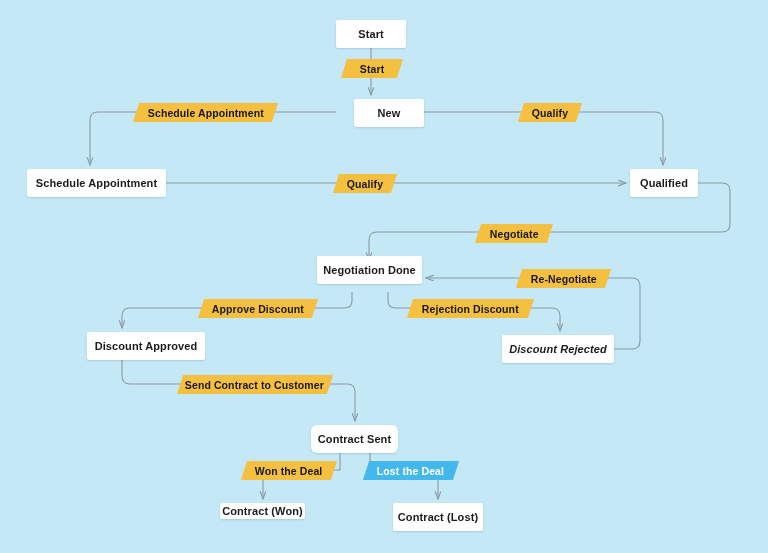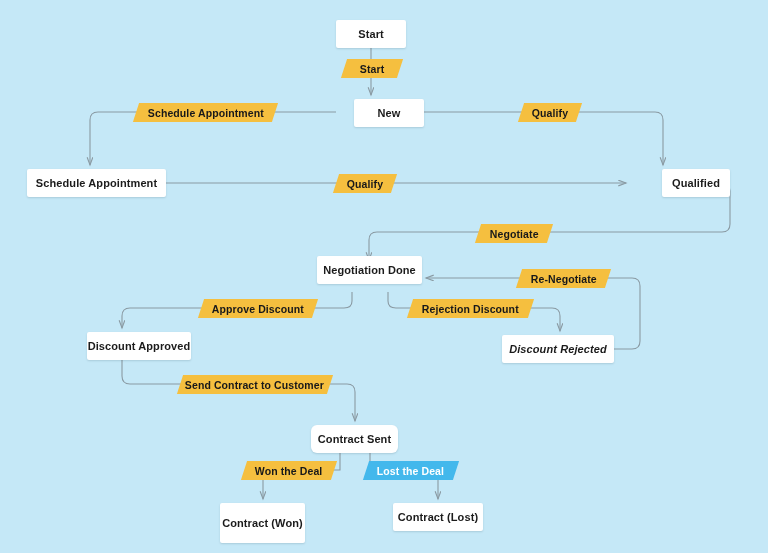--- a/index.html
+++ b/index.html
@@ -106,26 +106,26 @@
       <path d="M340,453 L340,470 L263,470 L263,499" marker-end="url(#arrow)"></path>
 
       <path d="M370,453 L370,470 L438,470 L438,499" marker-end="url(#arrow)"></path>
     </g>
   </svg>
 
   <div id="nodes-layer">
       <div class="node" style="left: 336px; top: 20px; width: 70px; height: 28px;">Start</div>
       <div class="node" style="left: 354px; top: 99px; width: 70px; height: 28px;">New</div>
       <div class="node" style="left: 27px; top: 169px; width: 139px; height: 28px;">Schedule Appointment</div>
-      <div class="node" style="left: 630px; top: 169px; width: 68px; height: 28px; margin-left: 32px;">Qualified</div>
+      <div class="node" style="left: 630px; top: 169px; width: 68px; height: 28px;">Qualified</div>
       <div class="node" style="left: 317px; top: 256px; width: 105px; height: 28px;">Negotiation Done</div>
-      <div class="node" style="left: 87px; top: 332px; width: 104px; height: 28px;">Discount Approved</div>
+      <div class="node" style="left: 87px; top: 332px; width: 118px; height: 28px;">Discount Approved</div>
       <div class="node" style="left: 502px; top: 335px; width: 112px; height: 28px; font-style: italic;">Discount Rejected</div>
       <div class="node" style="left: 311px; top: 425px; width: 87px; height: 28px; border-radius: 6px;">Contract Sent</div>
-      <div class="node" style="left: 220px; top: 503px; width: 85px; height: 40px;">Contract (Won)</div>
+      <div class="node" style="left: 220px; top: 503px; width: 85px; height: 16px;">Contract (Won)</div>
       <div class="node" style="left: 393px; top: 503px; width: 90px; height: 28px;">Contract (Lost)</div>
     </div>
   <div id="labels-layer">
       <div class="label amber" style="left: 344px; top: 59px; width: 56px; height: 19px;">
         <span>Start</span>
       </div>
       <div class="label amber" style="left: 136px; top: 103px; width: 139px; height: 19px;">
         <span>Schedule Appointment</span>
       </div>
       <div class="label amber" style="left: 521px; top: 103px; width: 58px; height: 19px;">

